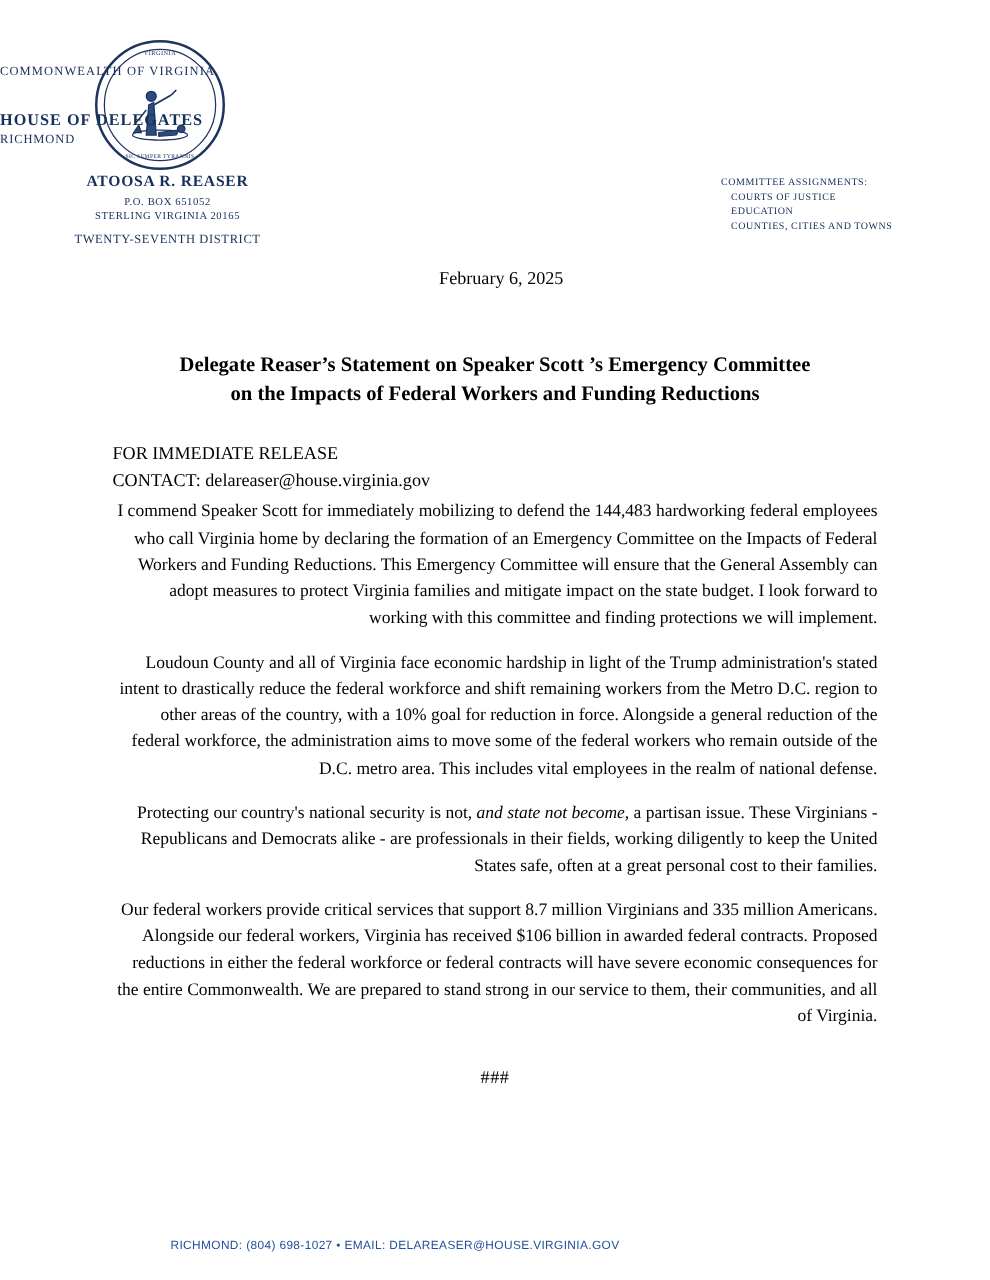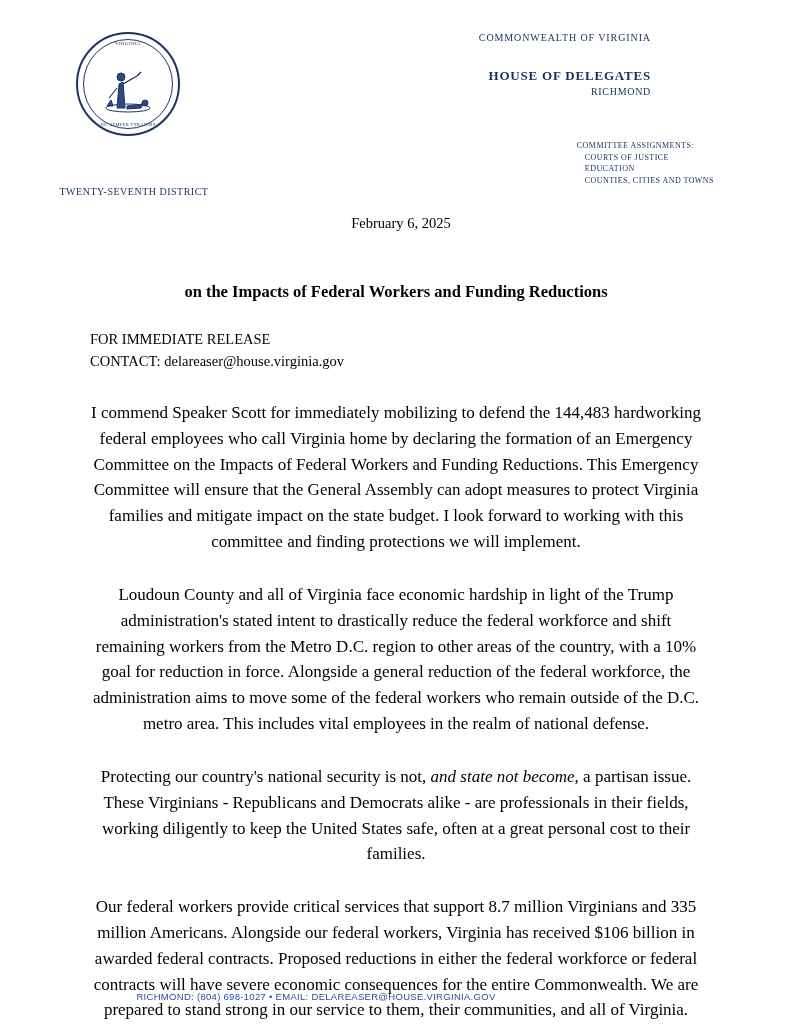--- a/index.html
+++ b/index.html
@@ -112,23 +112,23 @@
     color: #16305c;
     font-size: 10px;
     letter-spacing: 0.5px;
     font-variant: small-caps;
     text-transform: uppercase;
   }
 
   .center-block {
     position: absolute;
     left: 0;
-    top: 32px;
+    top: 52px;
     width: 651px;
-    text-align: right;
+    text-align: left;
     color: #16305c;
   }
   .cb-commonwealth {
     font-size: 10px;
     letter-spacing: 0.9px;
     font-variant: small-caps;
     text-transform: uppercase;
   }
   .cb-house {
     font-size: 13px;
@@ -179,24 +179,24 @@
     font-size: 16.5px;
     font-weight: bold;
     line-height: 1.42;
     margin: 0 6px 26px 6px;
   }
   .release-line {
     font-size: 14.5px;
     line-height: 1.5;
   }
   .para {
-    font-size: 17px;
+    font-size: 14px;
     line-height: 1.52;
-    text-align: center;
-    margin-top: 27px;
+    text-align: right;
+    margin-top: 3px;
   }
   .para em { font-style: italic; }
   .end-mark {
     text-align: center;
     font-size: 14.5px;
     margin-top: 30px;
     letter-spacing: 0.5px;
   }
 
   
@@ -233,20 +233,25 @@
             <path d="M20 30 L12 40" stroke-width="1.2"></path>
             <path d="M30 48 L46 46 L44 50 L30 51 Z" fill="#2b4a7d"></path>
             <circle cx="48" cy="45" r="3" fill="#2b4a7d"></circle>
             <path d="M14 42 L10 48 L16 48 Z" fill="#2b4a7d"></path>
           </g>
         </svg>
         <div class="bot-text">SIC SEMPER TYRANNIS</div>
       </div>
     </div>
 
+    <div class="officer-block">
+      <div class="officer-name">Atoosa R. Reaser</div>
+      <div class="officer-line">P.O. Box 651052</div>
+      <div class="officer-line">Sterling Virginia 20165</div>
+    </div>
     <div class="district-line">Twenty-Seventh District</div>
 
     <div class="center-block">
       <div class="cb-commonwealth">Commonwealth of Virginia</div>
       <div class="cb-house">House of Delegates</div>
       <div class="cb-city">Richmond</div>
     </div>
 
     <div class="committee-block">
       <div class="committee-title">Committee Assignments:</div>
@@ -255,20 +260,21 @@
       <div class="committee-item">Counties, Cities and Towns</div>
     </div>
 
   </div>
 
   <div class="body-wrap">
 
     <div class="date-line">February 6, 2025</div>
 
     <div class="doc-title">
+      <div>Delegate Reaser’s Statement on Speaker Scott ’s Emergency Committee</div>
       <div>on the Impacts of Federal Workers and Funding Reductions</div>
     </div>
 
     <div class="release-line">FOR IMMEDIATE RELEASE</div>
     <div class="release-line">CONTACT: delareaser@house.virginia.gov</div>
 
     <p class="para">I commend Speaker Scott for immediately mobilizing to defend the 144,483 hardworking federal employees who call Virginia home by declaring the formation of an Emergency Committee on the Impacts of Federal Workers and Funding Reductions. This Emergency Committee will ensure that the General Assembly can adopt measures to protect Virginia families and mitigate impact on the state budget. I look forward to working with this committee and finding protections we will implement.</p>
 
     <p class="para">Loudoun County and all of Virginia face economic hardship in light of the Trump administration's stated intent to drastically reduce the federal workforce and shift remaining workers from the Metro D.C. region to other areas of the country, with a 10% goal for reduction in force. Alongside a general reduction of the federal workforce, the administration aims to move some of the federal workers who remain outside of the D.C. metro area. This includes vital employees in the realm of national defense.</p>
 

